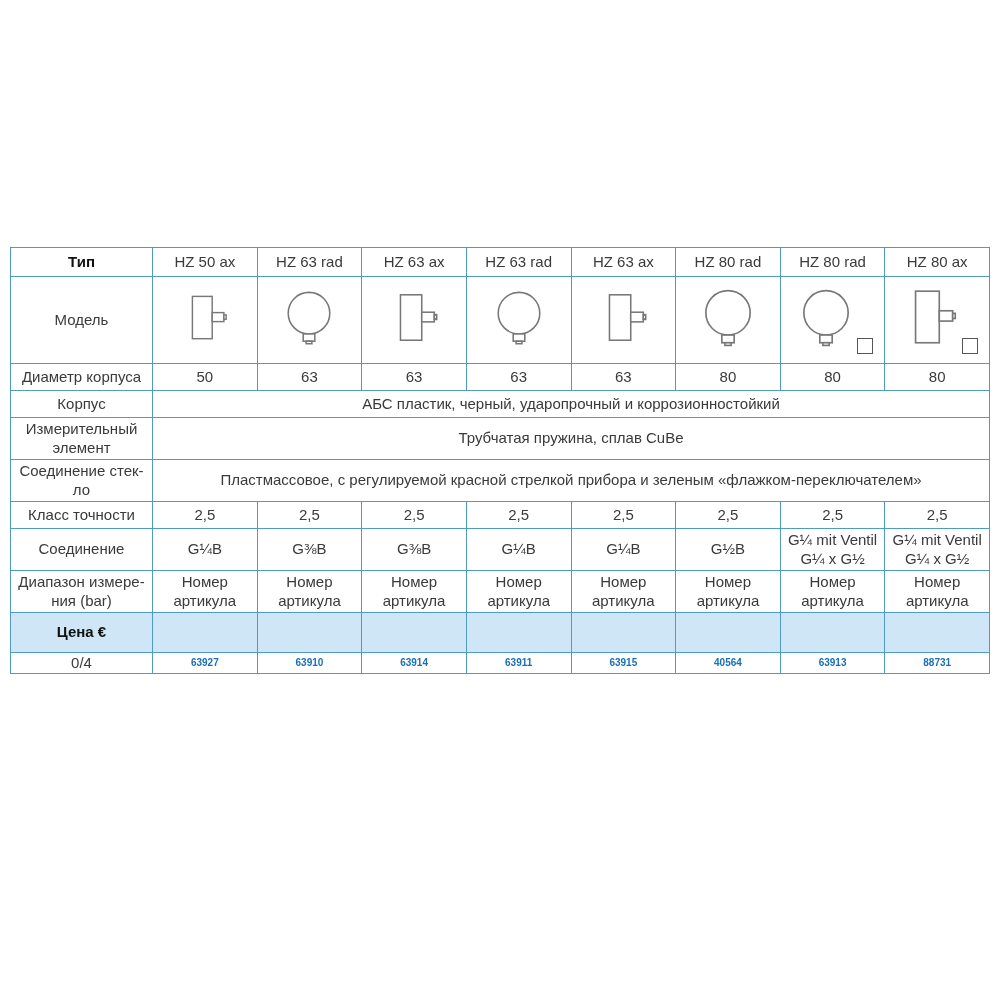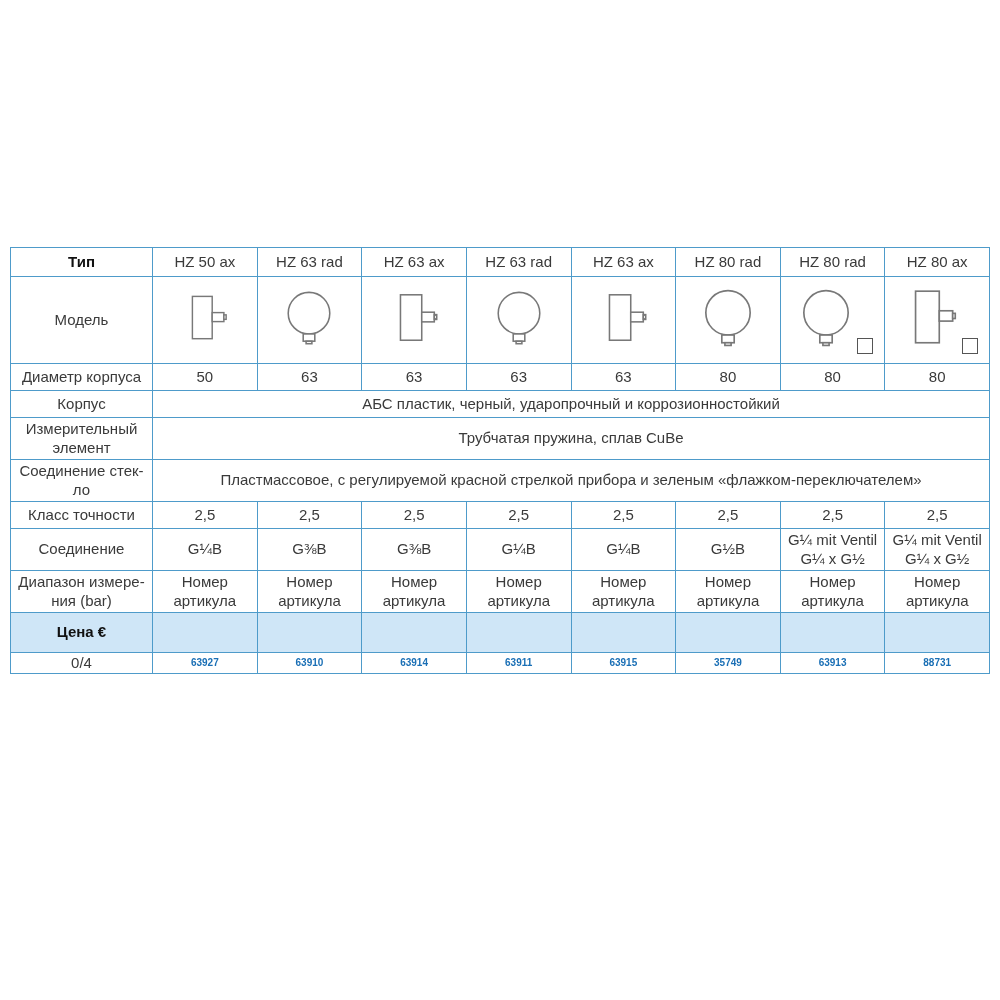--- a/index.html
+++ b/index.html
@@ -239,19 +239,19 @@
       <td></td>
     </tr>
 
     <tr style="height:15px">
       <td class="l">0/4</td>
       <td class="article">63927</td>
       <td class="article">63910</td>
       <td class="article">63914</td>
       <td class="article">63911</td>
       <td class="article">63915</td>
-      <td class="article">35749</td>
+      <td class="article">40564</td>
       <td class="article">63913</td>
       <td class="article">88731</td>
     </tr>
   </tbody>
     </table>
 </div>
 
 </body></html>

